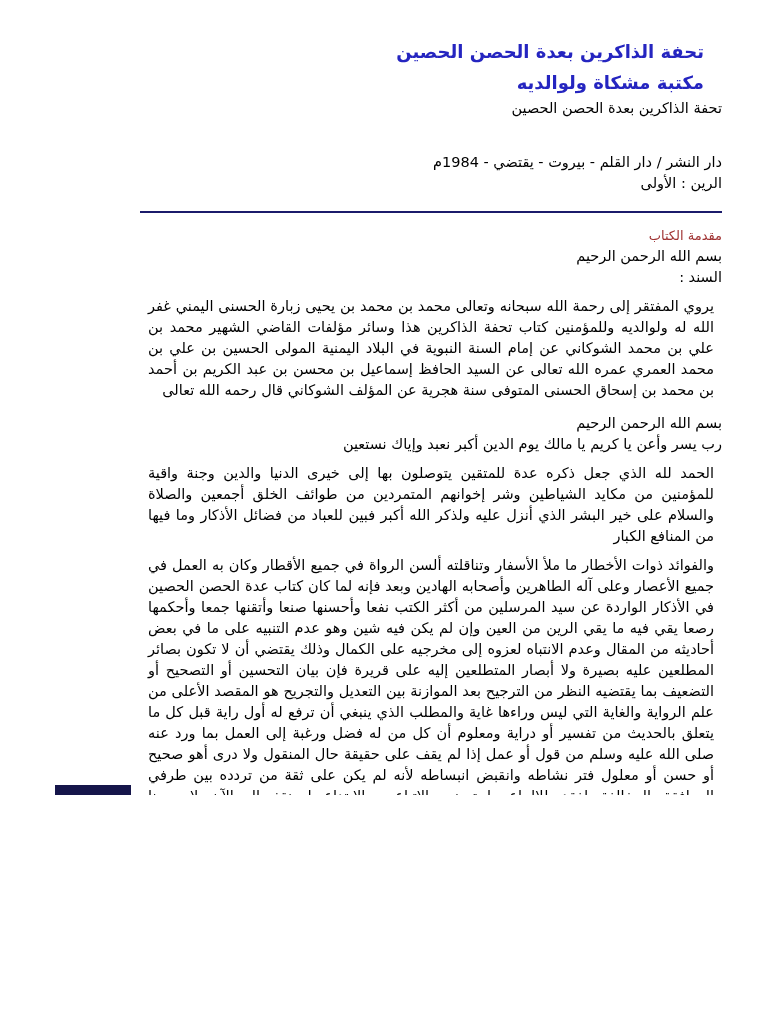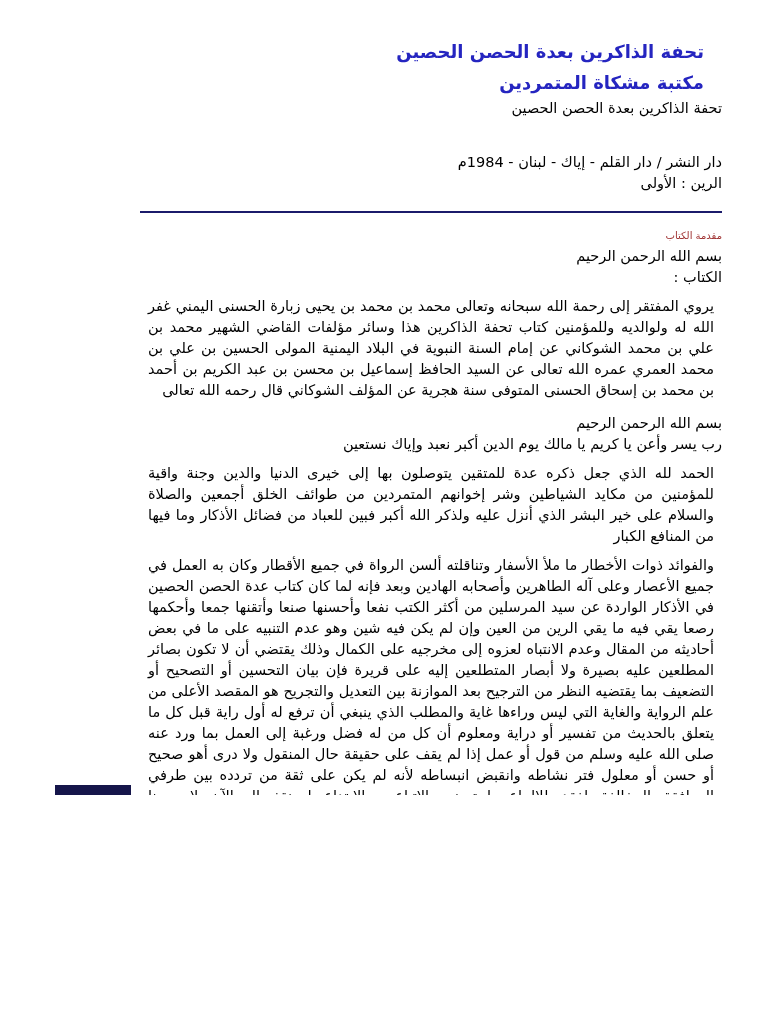--- a/index.html
+++ b/index.html
@@ -53,21 +53,21 @@
   }
   .divider {
     margin: 17px 0 12px 0;
     border: 0;
     border-top: 2px solid var(--divider);
     width: 100%;
     height: 0;
   }
   .heading {
     color: var(--heading-red);
-    font-size: 10px;
+    font-size: 13px;
     line-height: 21px;
     text-align: right;
   }
   p.para {
     margin: 8px;
     font-size: 14.5px;
     line-height: 21px;
     text-align: justify;
     text-align-last: right;
   }
@@ -87,35 +87,35 @@
   }
 </style>
 </head>
 <body>
 
 <div class="page">
   <div class="content">
 
     <div class="title-block">
       <div class="title">تحفة الذاكرين بعدة الحصن الحصين</div>
-      <div class="title">مكتبة مشكاة المتمردين</div>
+      <div class="title">مكتبة مشكاة ولوالديه</div>
     </div>
 
     <div class="meta">تحفة الذاكرين بعدة الحصن الحصين</div>
 
     <div class="pub-block">
-      <div class="meta">دار النشر / دار القلم - إياك - لبنان - 1984م</div>
+      <div class="meta">دار النشر / دار القلم - بيروت - يقتضي - 1984م</div>
       <div class="meta">الرين : الأولى</div>
     </div>
 
     <div class="divider"></div>
 
     <div class="heading">مقدمة الكتاب</div>
     <div class="meta">بسم الله الرحمن الرحيم</div>
-    <div class="meta">الكتاب :</div>
+    <div class="meta">السند :</div>
     <p class="para">يروي المفتقر إلى رحمة الله سبحانه وتعالى محمد بن محمد بن يحيى زبارة الحسنى اليمني غفر الله له ولوالديه وللمؤمنين كتاب تحفة الذاكرين هذا وسائر مؤلفات القاضي الشهير محمد بن علي بن محمد الشوكاني عن إمام السنة النبوية في البلاد اليمنية المولى الحسين بن علي بن محمد العمري عمره الله تعالى عن السيد الحافظ إسماعيل بن محسن بن عبد الكريم بن أحمد بن محمد بن إسحاق الحسنى المتوفى سنة هجرية عن المؤلف الشوكاني قال رحمه الله تعالى</p>
 
     <div class="meta spaced">بسم الله الرحمن الرحيم</div>
     <div class="meta">رب يسر وأعن يا كريم يا مالك يوم الدين أكبر نعبد وإياك نستعين</div>
     <p class="para">الحمد لله الذي جعل ذكره عدة للمتقين يتوصلون بها إلى خيرى الدنيا والدين وجنة واقية للمؤمنين من مكايد الشياطين وشر إخوانهم المتمردين من طوائف الخلق أجمعين والصلاة والسلام على خير البشر الذي أنزل عليه ولذكر الله أكبر فبين للعباد من فضائل الأذكار وما فيها من المنافع الكبار</p>
 
     <p class="para gap-top">والفوائد ذوات الأخطار ما ملأ الأسفار وتناقلته ألسن الرواة في جميع الأقطار وكان به العمل في جميع الأعصار وعلى آله الطاهرين وأصحابه الهادين وبعد فإنه لما كان كتاب عدة الحصن الحصين في الأذكار الواردة عن سيد المرسلين من أكثر الكتب نفعا وأحسنها صنعا وأتقنها جمعا وأحكمها رصعا يقي فيه ما يقي الرين من العين وإن لم يكن فيه شين وهو عدم التنبيه على ما في بعض أحاديثه من المقال وعدم الانتباه لعزوه إلى مخرجيه على الكمال وذلك يقتضي أن لا تكون بصائر المطلعين عليه بصيرة ولا أبصار المتطلعين إليه على قريرة فإن بيان التحسين أو التصحيح أو التضعيف بما يقتضيه النظر من الترجيح بعد الموازنة بين التعديل والتجريح هو المقصد الأعلى من علم الرواية والغاية التي ليس وراءها غاية والمطلب الذي ينبغي أن ترفع له أول راية قبل كل ما يتعلق بالحديث من تفسير أو دراية ومعلوم أن كل من له فضل ورغبة إلى العمل بما ورد عنه صلى الله عليه وسلم من قول أو عمل إذا لم يقف على حقيقة حال المنقول ولا درى أهو صحيح أو حسن أو معلول فتر نشاطه وانقبض انبساطه لأنه لم يكن على ثقة من تردده بين طرفي الموافقة والمخالفة ولفقده للإلماع بما يتميز به الاتباع من الابتداع ولم نقف إلى الآن ولا سمعنا عن أحد من أهل العرفان أنه شرح</p>
 
   </div>
 

